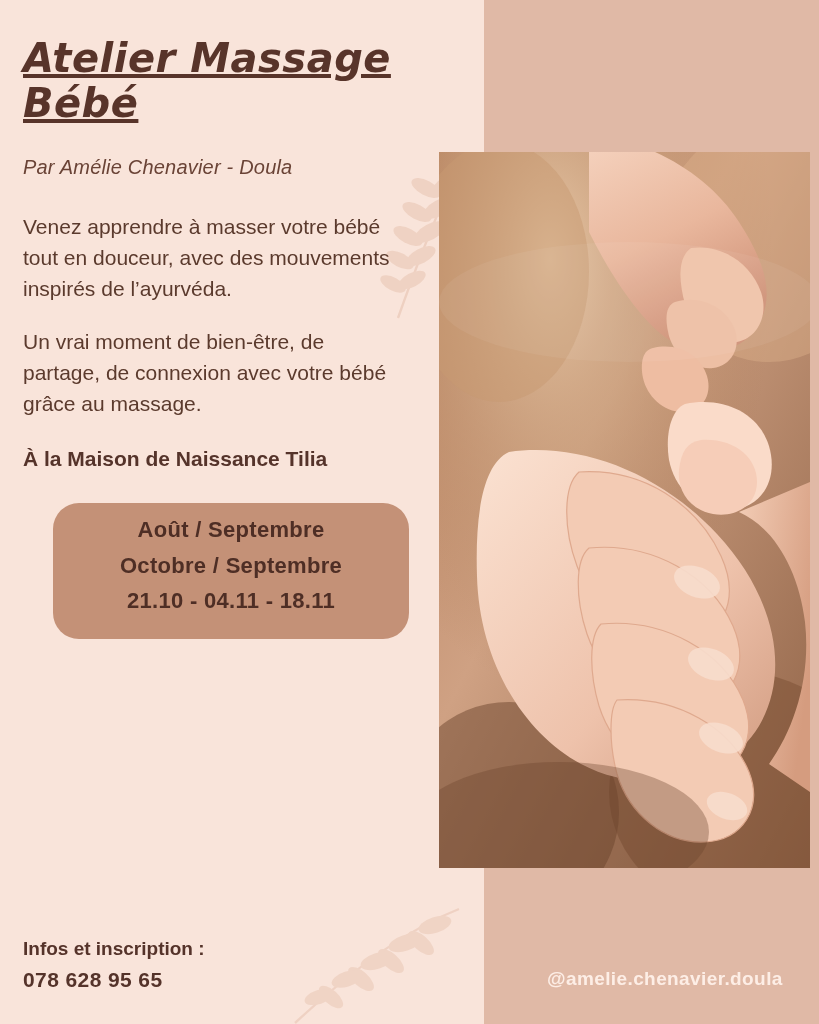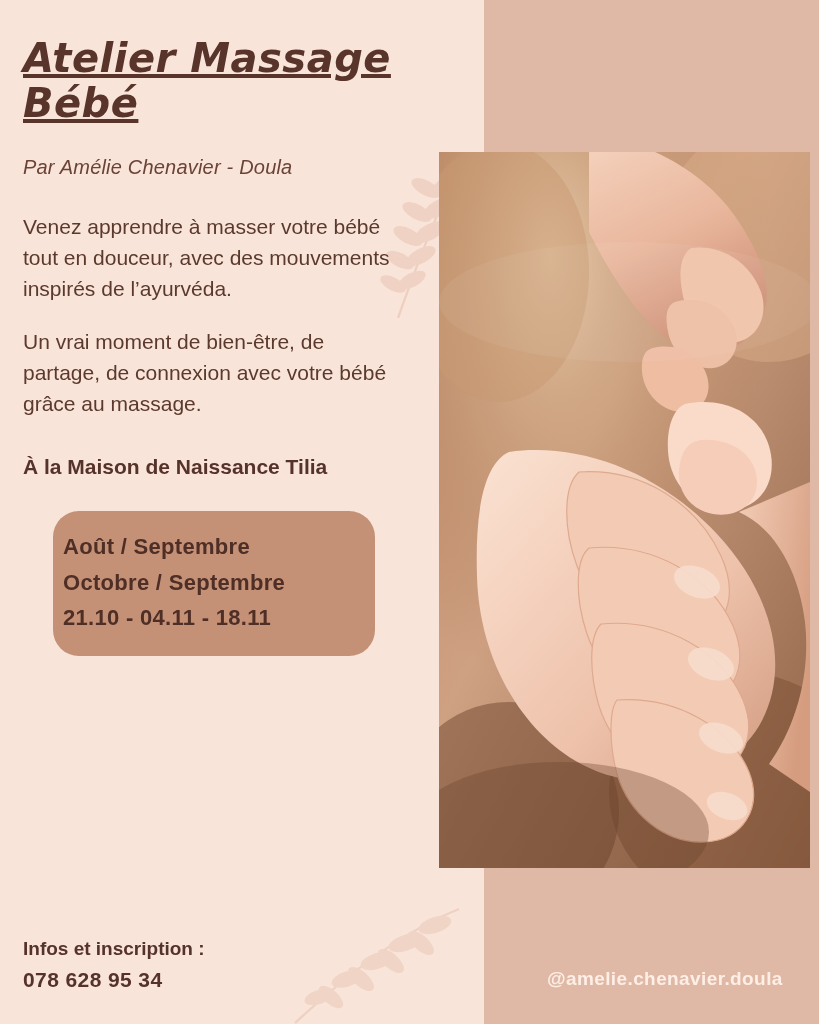--- a/index.html
+++ b/index.html
@@ -112,34 +112,34 @@
     color: #55332a;
     letter-spacing: 0.2px;
   }
   .schedule-sub {
     font-size: 19px;
     color: #5b3a2d;
     margin-top: 9px;
   }
 
   .place {
-    margin-top: 36px;
+    margin-top: 28px;
     font-size: 21px;
     font-weight: 700;
     color: #55332a;
   }
 
   .dates-card {
     margin-top: 32px;
     margin-left: 30px;
-    width: 322px;
+    width: 356px;
     background: #c49177;
     border-radius: 26px;
-    padding: 18px 10px 20px;
-    text-align: left;
+    padding: 9px 10px 20px;
+    text-align: center;
   }
   .dates-card .line {
     font-size: 22px;
     font-weight: 700;
     color: #4e2e25;
     line-height: 1.62;
     letter-spacing: 0.3px;
   }
 
   .contact {
@@ -299,19 +299,19 @@
     <div class="place">À la Maison de Naissance Tilia</div>
 
     <div class="dates-card">
       <div class="line">Août / Septembre</div>
       <div class="line">Octobre / Septembre</div>
       <div class="line">21.10 - 04.11 - 18.11</div>
     </div>
 
     <div class="contact">
       <div class="label">Infos et inscription :</div>
-      <div class="phone">078 628 95 34</div>
+      <div class="phone">078 628 95 65</div>
     </div>
   </div>
 
   <div class="handle">@amelie.chenavier.doula</div>
 
 </div>
 
 </body></html>

